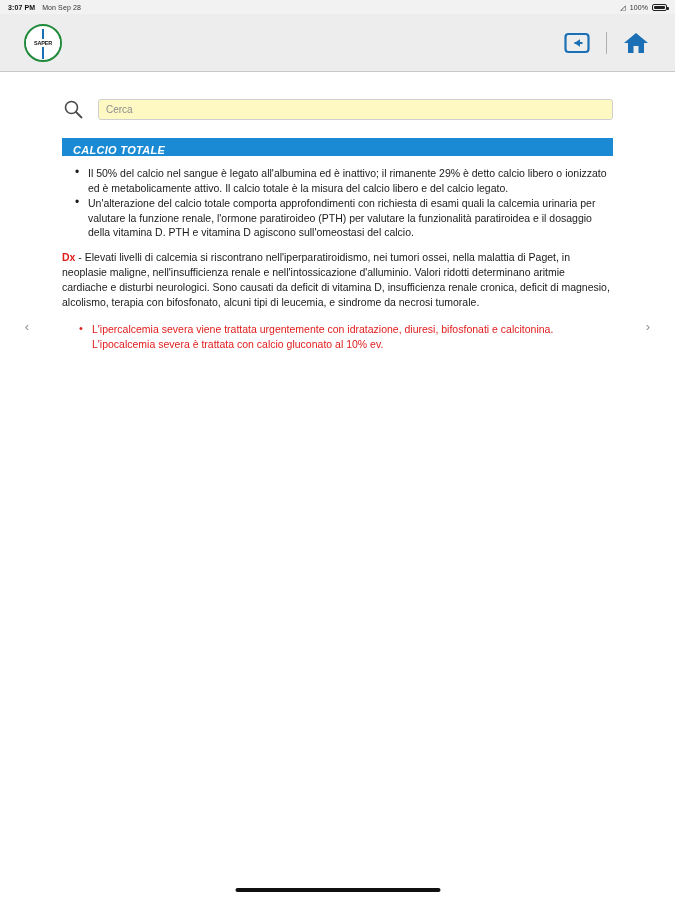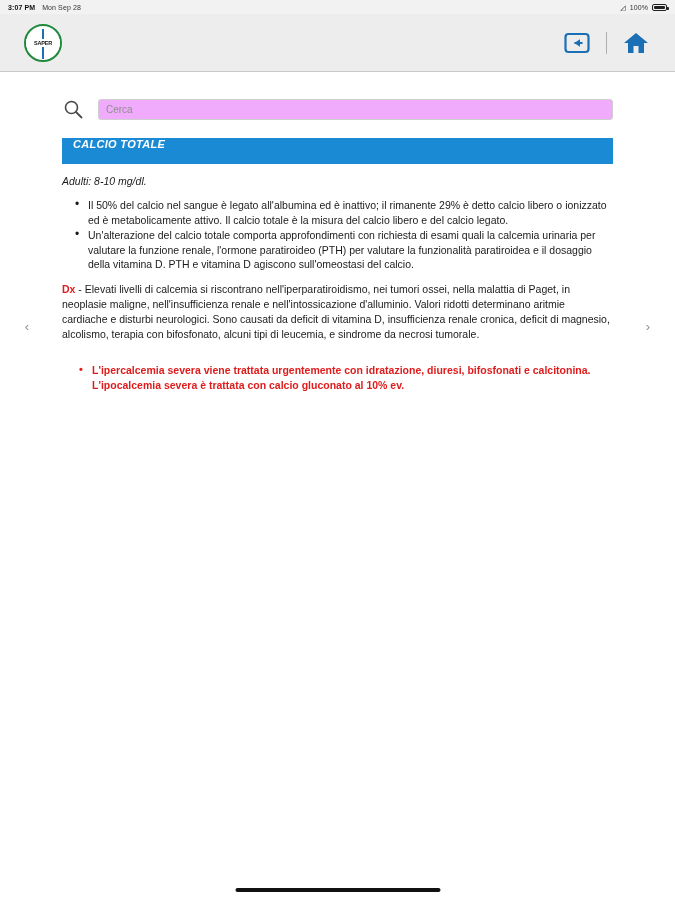--- a/index.html
+++ b/index.html
@@ -125,34 +125,34 @@
     width: 22px; height: 22px;
     color: #4a4a4a;
     flex: none;
     display: flex; align-items: center; justify-content: center;
   }
   .search-input {
     flex: 1;
     height: 21px;
     border: 1px solid #cfcfcf;
     border-radius: 3px;
-    background: #f0abfc;
+    background: #fef9c3;
     font-family: "Liberation Sans", sans-serif;
     font-size: 10px;
     color: #333;
     padding: 0 7px;
   }
   .search-input::placeholder { color: #8d8d8d; }
 
   
   .title-band {
     background: #1a8ad4;
-    height: 26px;
+    height: 18px;
     display: flex;
-    align-items: flex-start;
+    align-items: flex-end;
     padding-left: 11px;
     margin-bottom: 10px;
   }
   .title-band span {
     color: #ffffff;
     font-weight: 700;
     font-style: italic;
     font-size: 11px;
     letter-spacing: 0.3px;
   }
@@ -184,32 +184,31 @@
     left: -13px;
     top: -1px;
     font-size: 12px;
     color: #1a1a1a;
   }
 
   .dx-para {
     font-size: 10.5px;
     line-height: 15px;
     color: #1a1a1a;
-    margin-bottom: 21px;
+    margin-bottom: 12px;
   }
   .dx-label {
     color: #e01b1b;
     font-weight: 700;
   }
 
   ul.bullets.alert {
     margin-top: 2px;
     margin-bottom: 0;
     padding-left: 30px;
-    font-weight: bold;
   }
   ul.bullets.alert li {
     color: #e01b1b;
   }
   ul.bullets.alert li::before {
     color: #e01b1b;
     font-size: 11px;
   }
 
   
@@ -295,21 +294,20 @@
         </svg>
       </span>
       <input class="search-input" type="text" placeholder="Cerca" style="">
     </div>
 
     <div class="title-band">
       <span>CALCIO TOTALE</span>
     </div>
 
     <div class="ref-block">
-      <div class="ref-line">Adulti: 8-10 mg/dl.</div>
     </div>
 
     <ul class="bullets">
       <li>Il 50% del calcio nel sangue è legato all'albumina ed è inattivo; il rimanente 29% è detto calcio libero o ionizzato ed è metabolicamente attivo. Il calcio totale è la misura del calcio libero e del calcio legato.</li>
       <li>Un'alterazione del calcio totale comporta approfondimenti con richiesta di esami quali la calcemia urinaria per valutare la funzione renale, l'ormone paratiroideo (PTH) per valutare la funzionalità paratiroidea e il dosaggio della vitamina D. PTH e vitamina D agiscono sull'omeostasi del calcio.</li>
     </ul>
 
     <p class="dx-para">
       <span class="dx-label">Dx</span><span> - Elevati livelli di calcemia si riscontrano nell'iperparatiroidismo, nei tumori ossei, nella malattia di Paget, in neoplasie maligne, nell'insufficienza renale e nell'intossicazione d'alluminio. Valori ridotti determinano aritmie cardiache e disturbi neurologici. Sono causati da deficit di vitamina D, insufficienza renale cronica, deficit di magnesio, alcolismo, terapia con bifosfonato, alcuni tipi di leucemia, e sindrome da necrosi tumorale.</span>
     </p>

